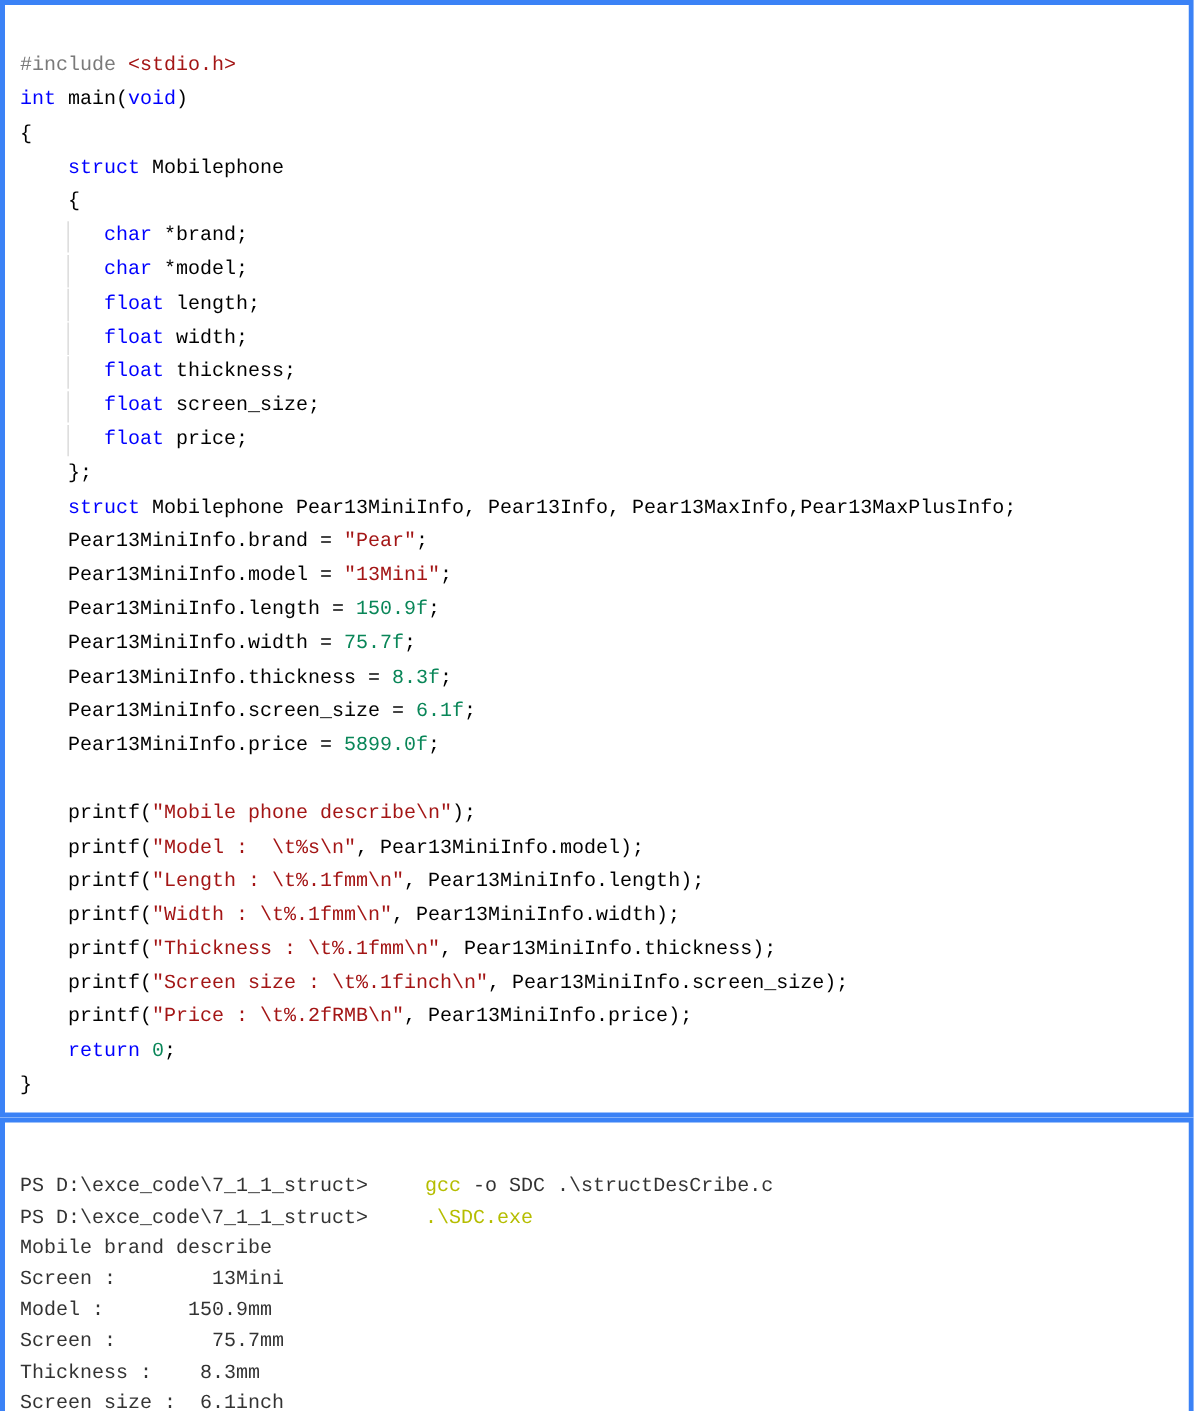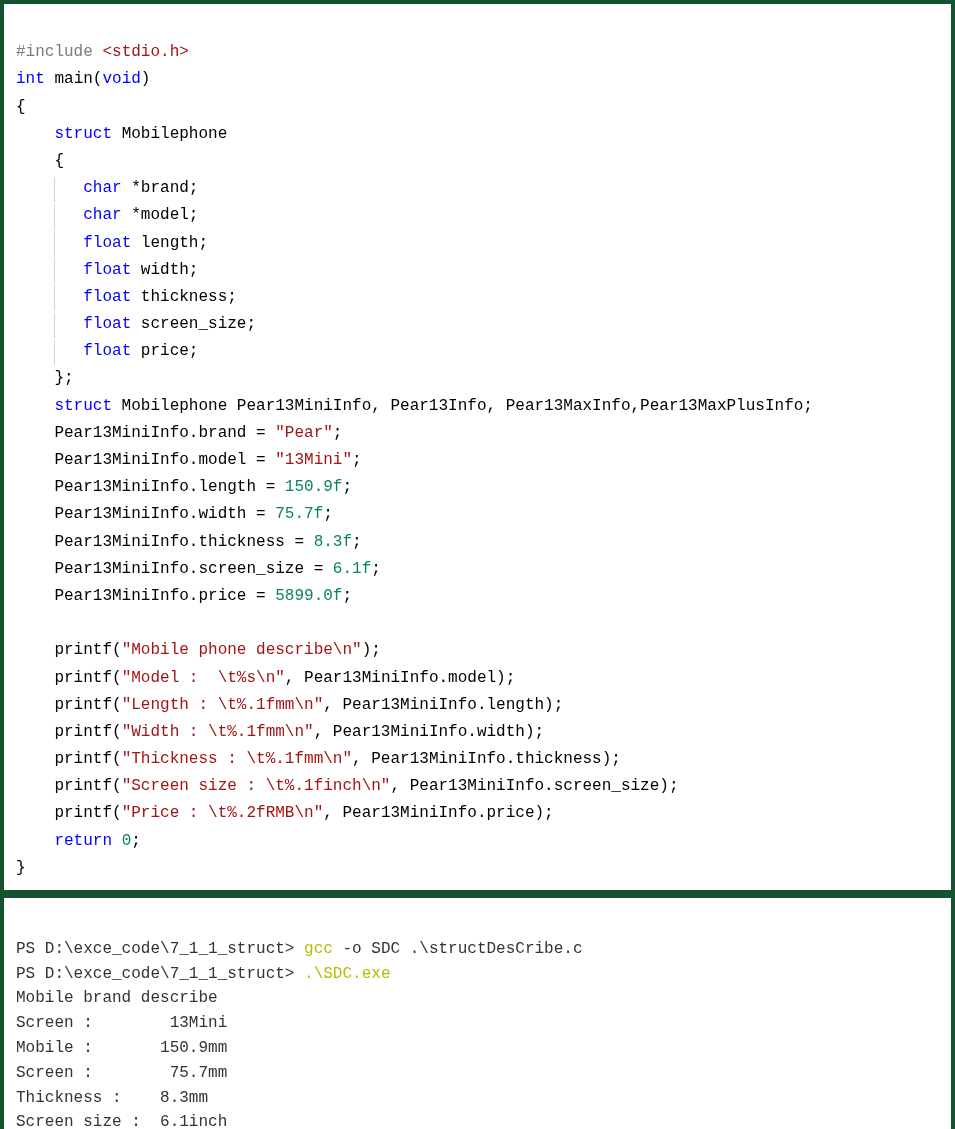--- a/index.html
+++ b/index.html
@@ -4,21 +4,21 @@
 <style>
   body {
     margin: 0;
     padding: 0;
     font-family: Consolas, 'Courier New', monospace;
     font-size: 16px;
     background: #fff;
     width: 955px;
   }
   .pane {
-    border: 4px solid #14532d;
+    border: 4px solid #3b82f6;
     padding: 8px 12px;
     box-sizing: border-box;
     background: #fff;
   }
   .code-pane {
     line-height: 1.7;
     white-space: pre;
     color: #000;
   }
   .term-pane {
@@ -27,21 +27,21 @@
     color: #333;
     padding-top: 14px;
     padding-bottom: 10px;
   }
   
   .c-pp   { color: #7a7a7a; }   
   .c-inc  { color: #a31515; }   
   .c-kw   { color: #0000ff; }   
   .c-num  { color: #098658; }   
   .c-str  { color: #a31515; }   
-  .ps-cmd { color: #b5bd00; }   
+  .ps-cmd { color: #b5bd00; margin-left: 36px; }   
   .indent-guide {
     border-left: 1px solid #d4d4d4;
     display: inline-block;
     height: 1.6em;
     vertical-align: bottom;
     margin-right: -1px;
   }
 </style>
 </head>
 <body>
@@ -78,18 +78,18 @@
 <span>    <span>printf(</span><span class="c-str">"Price : \t%.2fRMB\n"</span><span>, Pear13MiniInfo.price);</span></span>
 <span>    <span class="c-kw">return</span> <span class="c-num">0</span><span>;</span></span>
 <span>}</span>
 </div>
 
 <div class="pane term-pane">
 <span><span>PS D:\exce_code\7_1_1_struct&gt;</span> <span class="ps-cmd">gcc</span><span> -o SDC .\structDesCribe.c</span></span>
 <span><span>PS D:\exce_code\7_1_1_struct&gt;</span> <span class="ps-cmd">.\SDC.exe</span></span>
 <span>Mobile brand describe</span>
 <span>Screen :        13Mini</span>
-<span>Mobile :       150.9mm</span>
+<span>Model :       150.9mm</span>
 <span>Screen :        75.7mm</span>
 <span>Thickness :    8.3mm</span>
 <span>Screen size :  6.1inch</span>
 
 </div>
 
 </body></html>

